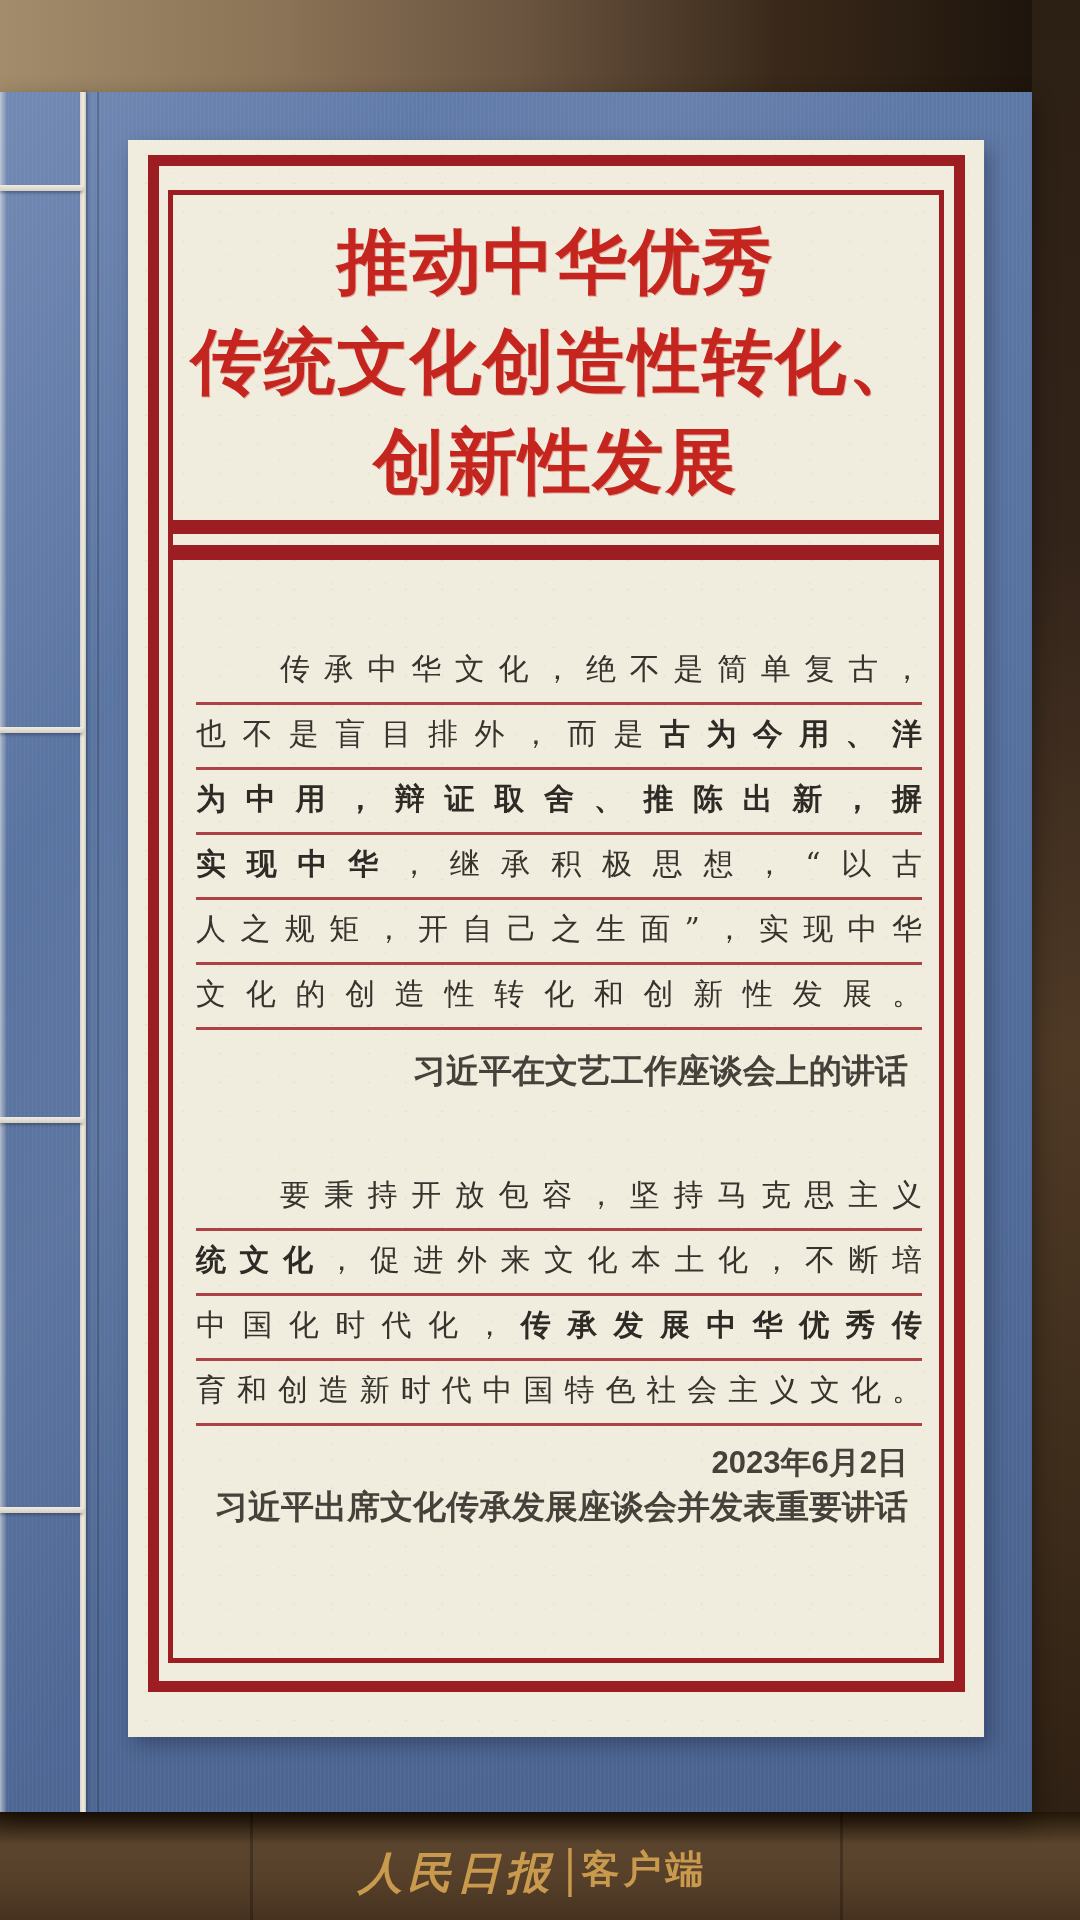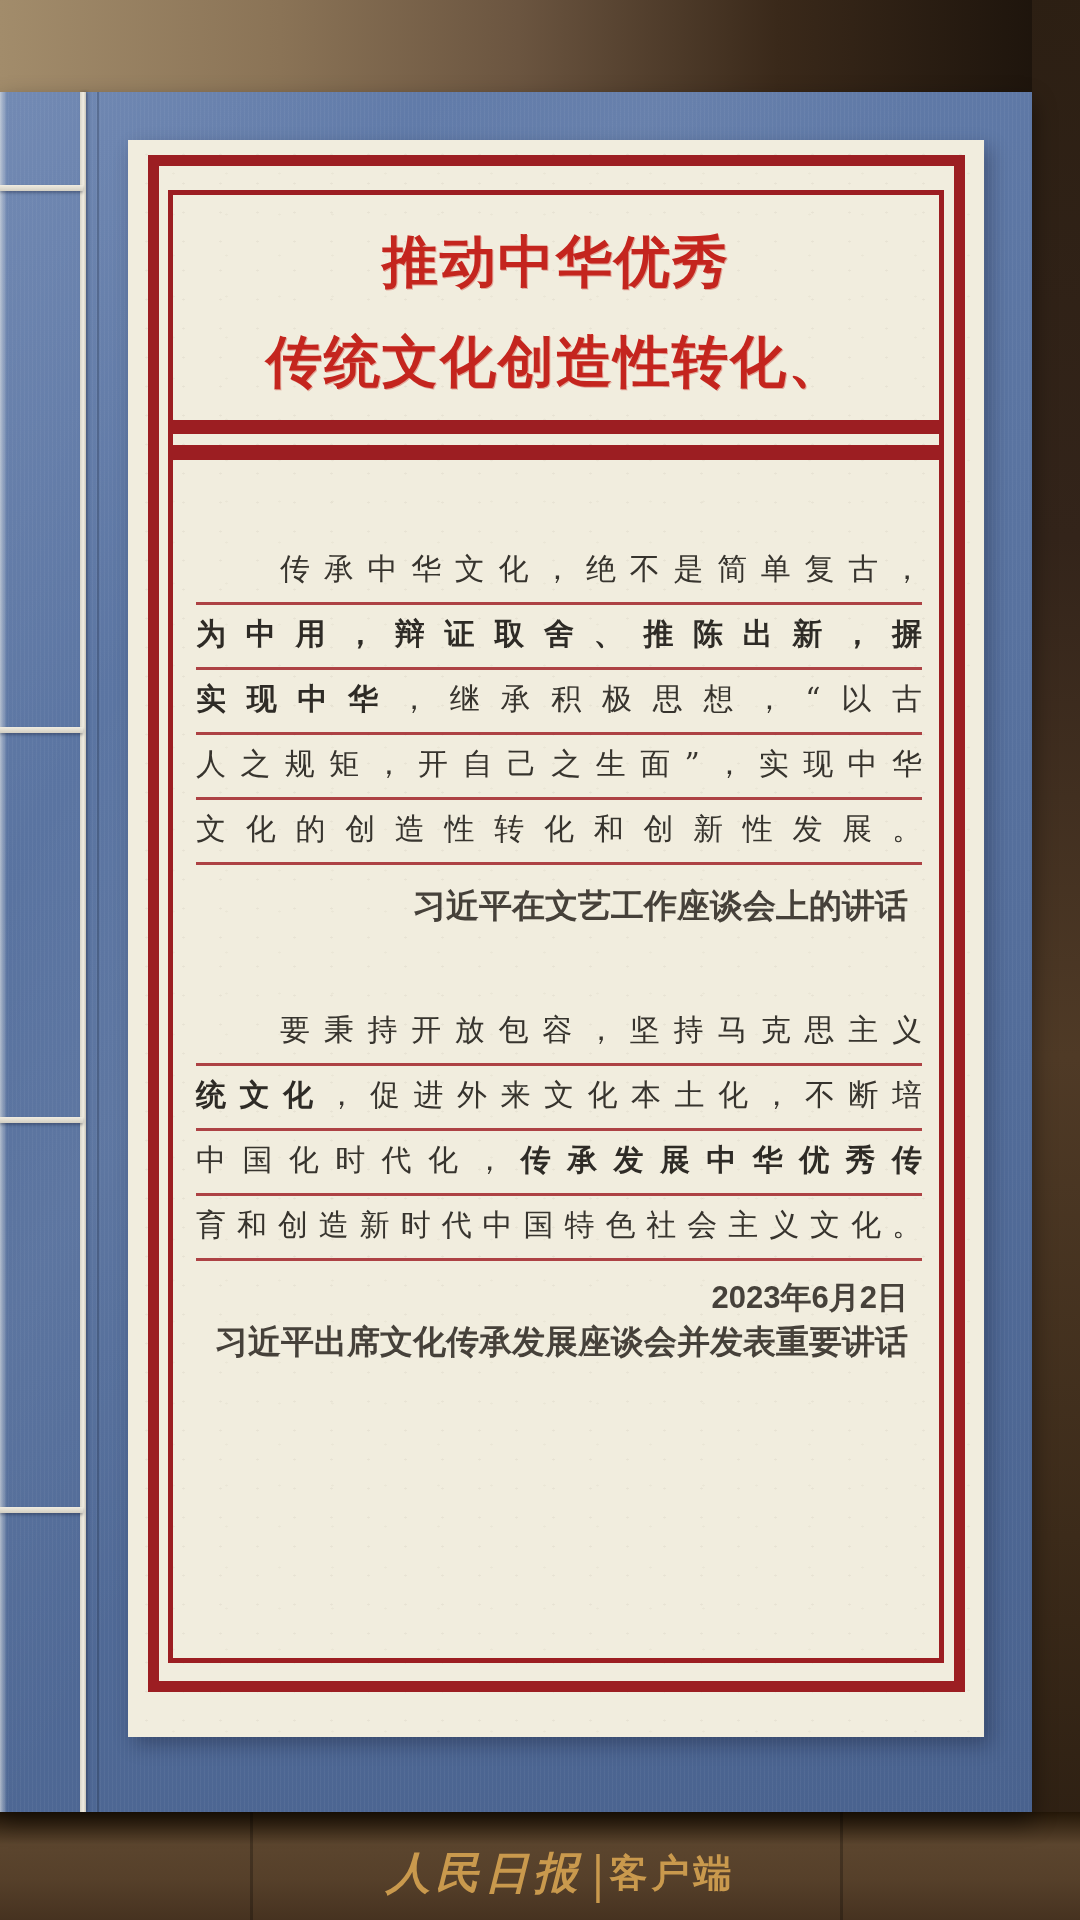--- a/index.html
+++ b/index.html
@@ -45,21 +45,21 @@
     background-size:37px 29px,53px 41px;
     background-position:0 0,19px 13px;
     box-shadow:6px 8px 18px rgba(10,10,25,.30);}
   .border-outer{position:absolute;left:20px;right:19px;top:15px;bottom:45px;
     border:11px solid #9c1e22;}
   .border-inner{position:absolute;left:40px;right:40px;top:50px;bottom:74px;
     border:5px solid #9c1e22;}
   .content{position:absolute;left:45px;right:45px;top:55px;bottom:79px;overflow:hidden;}
   
   .title{margin:17px 0 0 0;text-align:center;color:#c4251e;
-    font-weight:900;font-size:56px;line-height:100px;letter-spacing:2px;
+    font-weight:900;font-size:71px;line-height:100px;letter-spacing:2px;
     text-shadow:1px 1px 0 rgba(196,37,30,.35);
     font-family:"Liberation Sans",sans-serif;}
   
   .divider{margin-top:8px;}
   .divider .bar{height:14px;background:#9c1e22;}
   .divider .bar.b2{margin-top:11px;height:15px;}
   
   .quote{margin-left:23px;width:726px;color:#37342e;
     font-family:"DejaVu Serif",serif;font-size:30px;}
   .q1{margin-top:80px;} .q2{margin-top:72px;}
@@ -68,21 +68,21 @@
   .qline span.b{font-weight:700;color:#2e2b26;}
   .qline.indent{text-indent:84px;}
   
   .attr{text-align:right;margin-right:31px;color:#46413a;font-weight:700;
     font-family:"Liberation Sans",sans-serif;}
   .attr .attr-date{font-size:31px;line-height:42px;}
   .attr .attr-src{font-size:33px;line-height:46px;}
   .a1{margin-top:18px;} .a2{margin-top:16px;}
   
   .footer-logo{position:absolute;left:50%;top:1844px;transform:translateX(-52%);
-    display:flex;align-items:center;color:#c9994d;white-space:nowrap;margin-left:28px;}
+    display:flex;align-items:flex-start;color:#c9994d;white-space:nowrap;}
   .brand-script{font-family:"DejaVu Serif",serif;font-style:italic;font-weight:600;
     font-size:44px;letter-spacing:5px;}
   .brand-sep{font-size:42px;font-weight:400;margin:0 6px 0 10px;transform:scaleY(1.25);}
   .brand-suffix{font-weight:700;font-size:38px;letter-spacing:4px;}
 </style>
 </head>
 <body>
 
 <div class="scene">
   <div class="wood-top"></div>
@@ -100,29 +100,31 @@
     <div class="thread-h th4"></div>
 
     <div class="paper">
       <div class="border-outer"></div>
       <div class="border-inner"></div>
       <div class="content">
 
         <h1 class="title">
             <div>推动中华优秀</div>
             <div>传统文化创造性转化、</div>
+            <div>创新性发展</div>
           </h1>
 
         <div class="divider">
           <div class="bar"></div>
           <div class="bar b2"></div>
         </div>
 
         <div class="quote q1">
             <div class="qline indent"><span>传承中华文化，绝不是简单复古，</span></div>
+            <div class="qline"><span>也不是盲目排外，而是</span><span class="b">古为今用、洋</span></div>
             <div class="qline"><span class="b">为中用，辩证取舍、推陈出新，摒</span></div>
             <div class="qline"><span class="b">实现中华</span><span>，继承积极思想，“以古</span></div>
             <div class="qline"><span>人之规矩，开自己之生面”，实现中华</span></div>
             <div class="qline"><span>文化的创造性转化和创新性发展。</span></div>
           </div>
 
         <div class="attr a1">
           <div class="attr-src">习近平在文艺工作座谈会上的讲话</div>
         </div>
 

